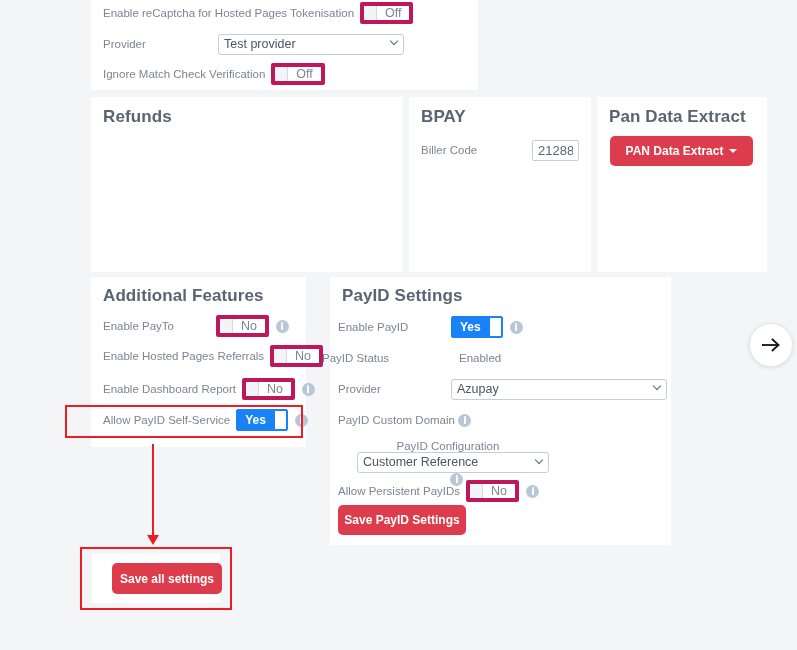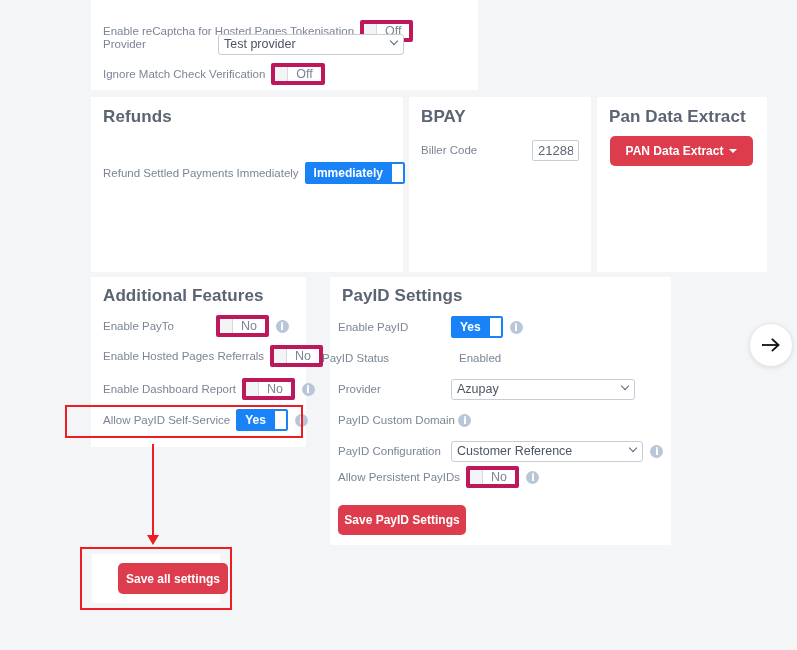--- a/index.html
+++ b/index.html
@@ -208,21 +208,21 @@
   }
 </style>
 </head>
 <body>
 
 <div id="stage">
 
   <div class="panel" style="left:91px; top:-10px; width:387px; height:100px;">
   </div>
 
-  <div class="row" style="left:103px; top:20px;">
+  <div class="row" style="left:103px; top:2px;">
     <span class="row-label">Enable reCaptcha for Hosted Pages Tokenisation</span>
     <span class="toggle off">
       <span class="tg-text">Off</span>
       <span class="tg-knob"></span>
     </span>
   </div>
 
   <div class="row" style="left:103px; top:33px;">
     <span class="row-label" style="width:115px;">Provider</span>
     <span class="sel-wrap">
@@ -239,27 +239,20 @@
       <span class="tg-text">Off</span>
       <span class="tg-knob"></span>
     </span>
   </div>
 
   <div class="panel" style="left:91px; top:97px; width:312px; height:175px;">
     <div class="panel-title" style="position:absolute; left:12px; top:10px;">Refunds</div>
   </div>
 
 
-  <div class="row" style="left:103px; top:162px;">
-    <span class="row-label">Refund Settled Payments Immediately</span>
-    <span class="toggle on">
-      <span class="tg-text">Immediately</span>
-      <span class="tg-knob"></span>
-    </span>
-  </div>
 
   <div class="panel" style="left:409px; top:97px; width:182px; height:175px;">
     <div class="panel-title" style="position:absolute; left:12px; top:10px;">BPAY</div>
   </div>
 
   <div class="row" style="left:421px; top:139px; width:158px; justify-content:space-between;">
     <span class="row-label">Biller Code</span>
     <input class="txtin code" style="width: 47px;" value="212886">
   </div>
 
@@ -326,44 +319,44 @@
   </div>
 
   <div class="row" style="left:322px; top:347px;gap:24px;">
     <span class="row-label" style="width:113px;">PayID Status</span>
     <span class="row-label">Enabled</span>
   </div>
 
   <div class="row" style="left:338px; top:378px;">
     <span class="row-label" style="width:113px;">Provider</span>
     <span class="sel-wrap">
-      <select class="sel" style="width:184px;">
+      <select class="sel" style="width:216px;">
         <option>Azupay</option>
       </select>
       <span class="chev"></span>
     </span>
   </div>
 
   <div class="row" style="left:338px; top:409px;">
     <span class="row-label" style="width:113px;">PayID Custom Domain</span>
     <span class="info-icon"></span>
   </div>
 
-  <div class="row" style="left:338px; top:440px;">
+  <div class="row" style="left:357px; top:440px;flex-direction:column;">
     <span class="row-label" style="width:113px;">PayID Configuration</span>
     <span class="sel-wrap">
       <select class="sel" style="width:192px;">
         <option>Customer Reference</option>
       </select>
       <span class="chev"></span>
     </span>
     <span class="info-icon"></span>
   </div>
 
-  <div class="row" style="left:338px; top:466px;text-align:center;">
+  <div class="row" style="left:338px; top:480px;text-align:center;">
     <span class="row-label">Allow Persistent PayIDs</span>
     <span class="toggle off">
       <span class="tg-text">No</span>
       <span class="tg-knob"></span>
     </span>
     <span class="info-icon"></span>
   </div>
 
   <button class="btn-red" style="position:absolute; left:338px; top:505px; width:128px; height:30px;">
     <span>Save PayID Settings</span>
@@ -371,21 +364,21 @@
 
   <div class="ann-box" style="left:65px; top:405px; width:238px; height:33px;"></div>
 
   <div class="ann-line" style="left:152px; top:444px; height:93px;"></div>
   <div class="ann-arrowhead" style="left:147px; top:535px;"></div>
 
   <div class="ann-box" style="left:80px; top:547px; width:152px; height:63px;"></div>
 
   <div style="position:absolute; left:92px; top:554px; width:128px; height:49px; background:#ffffff;"></div>
 
-  <button class="btn-red" style="position:absolute; left:118px; top:563px; width:110px; height:31px;">
+  <button class="btn-red" style="position:absolute; left:112px; top:563px; width:110px; height:31px;">
     <span>Save all settings</span>
   </button>
 
   <div class="circle-btn" style="left:749px; top:323px;">
     <svg width="20" height="16" viewBox="0 0 20 16">
       <path d="M1 8 H17" stroke="#111" stroke-width="1.8" fill="none"></path>
       <path d="M11.5 2.5 L17.5 8 L11.5 13.5" stroke="#111" stroke-width="1.8" fill="none" stroke-linecap="square"></path>
     </svg>
   </div>
 

